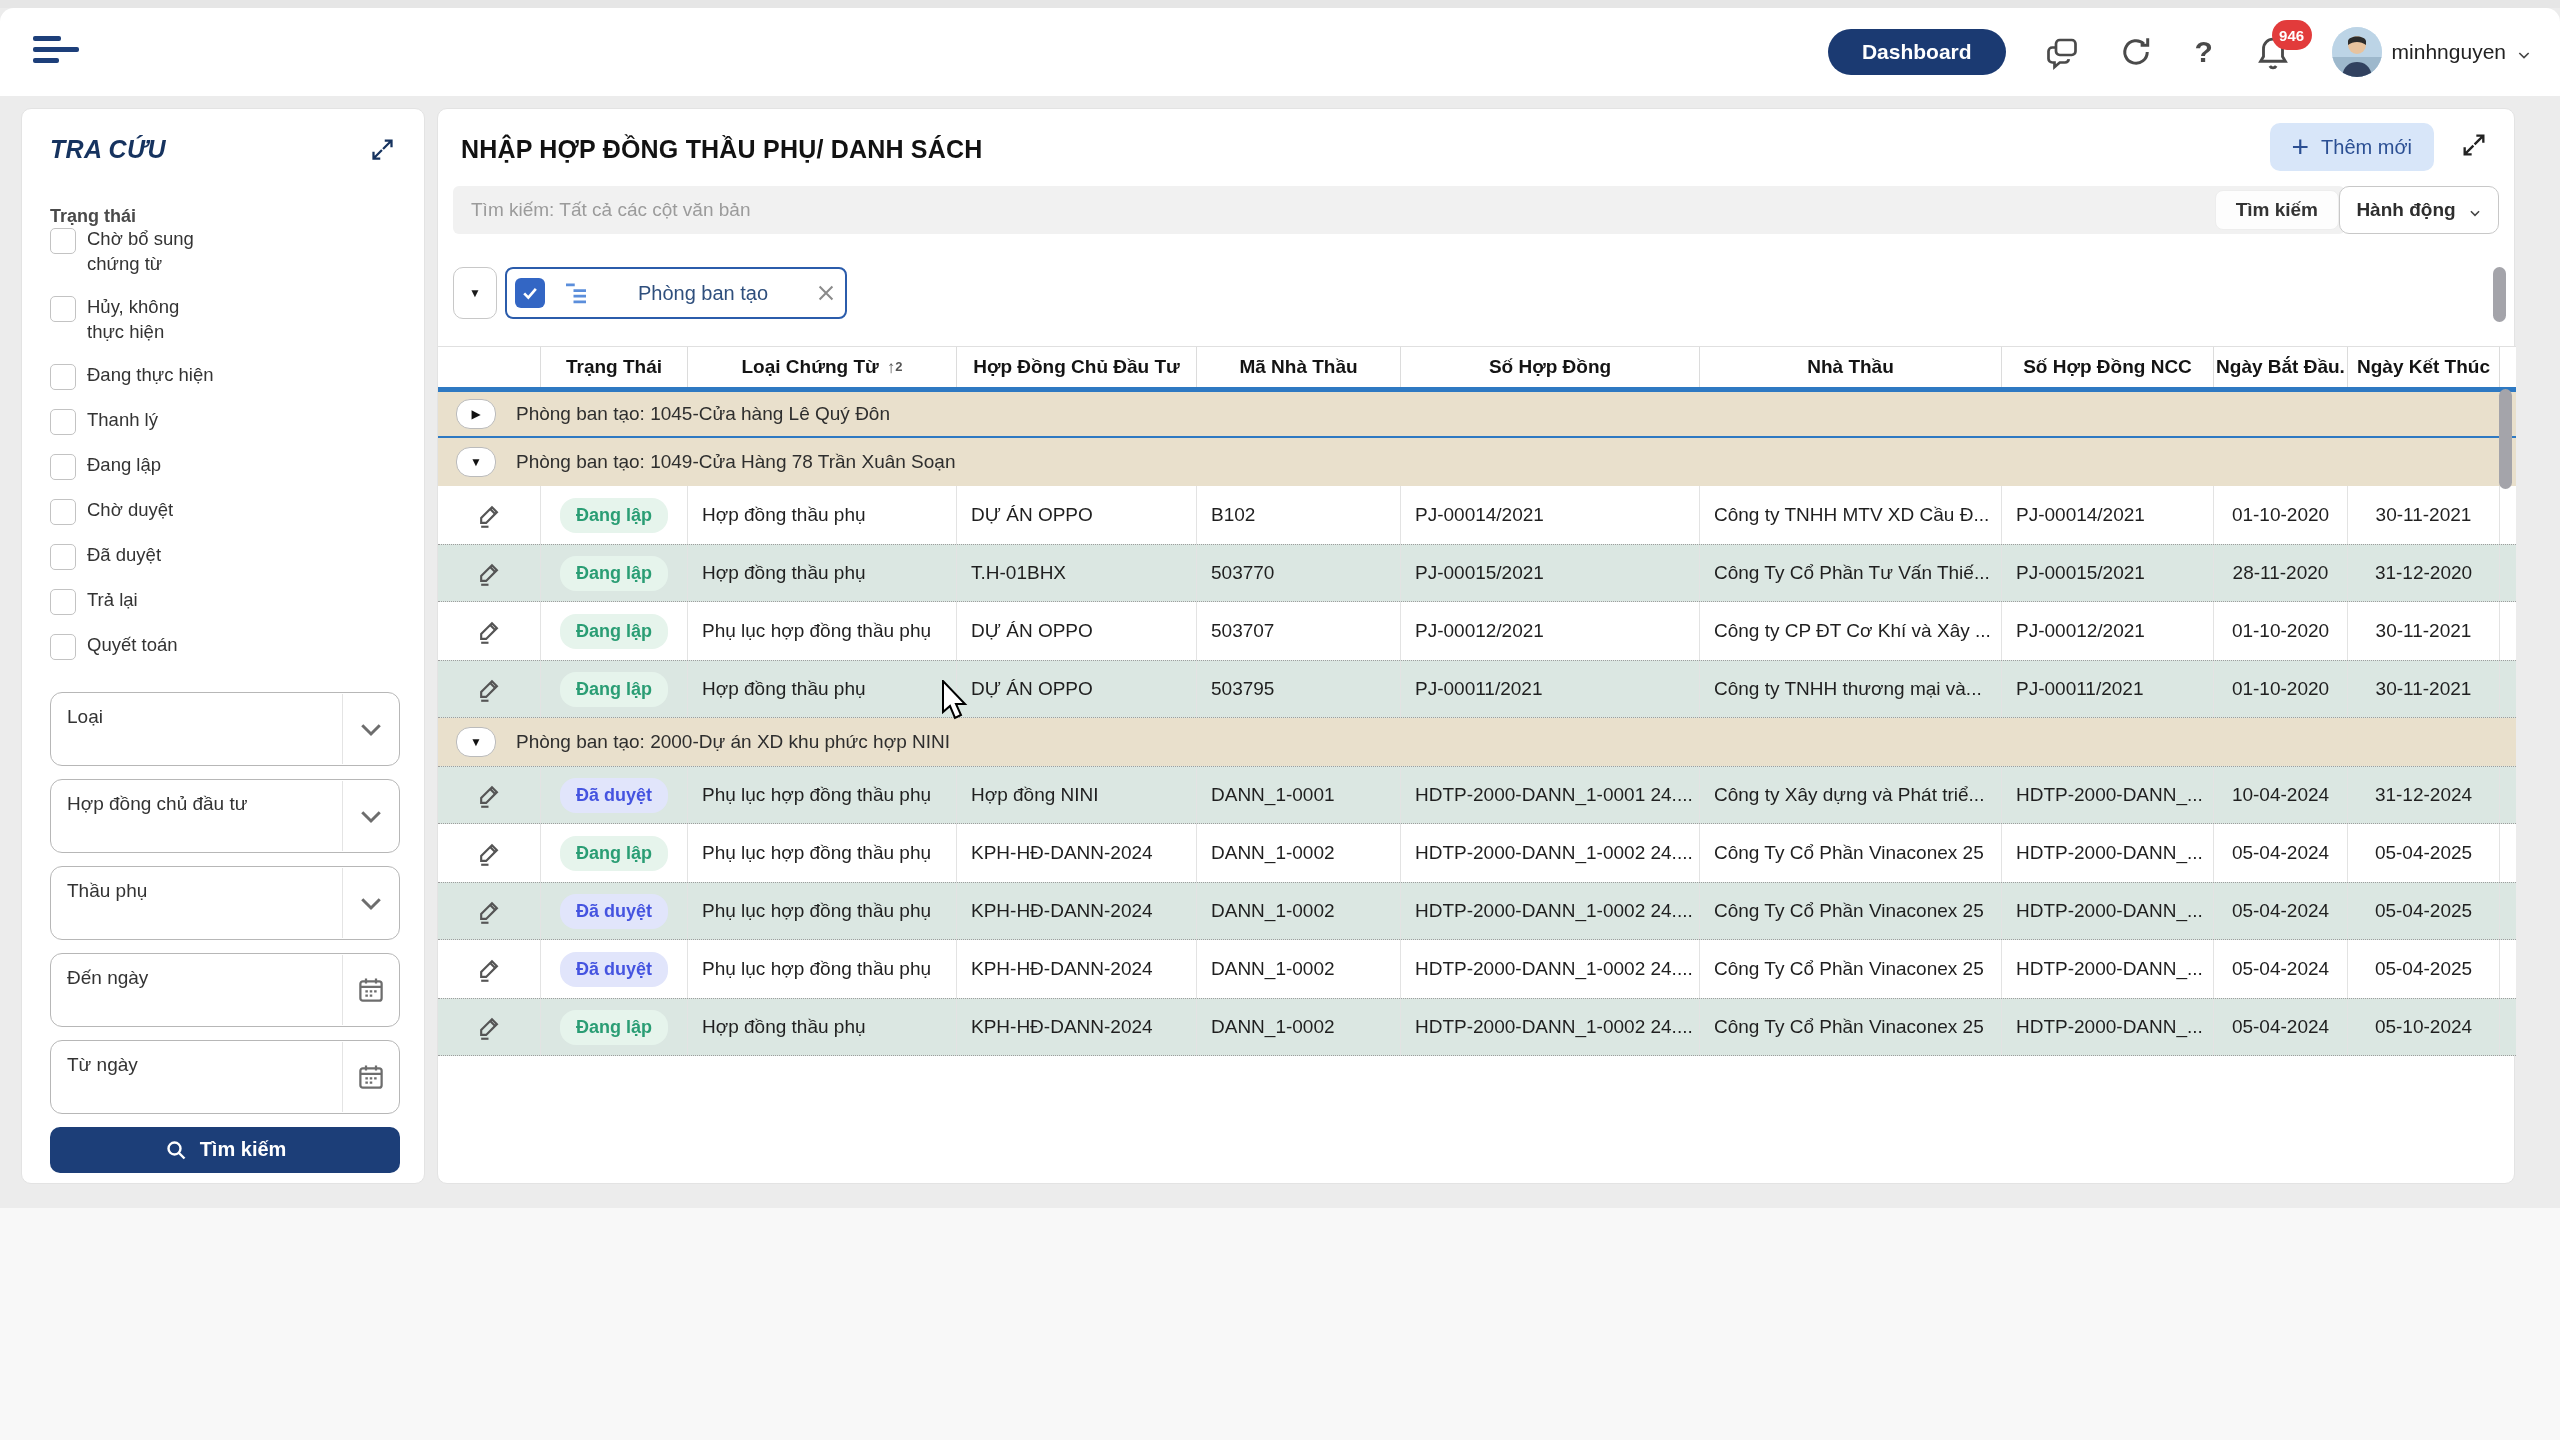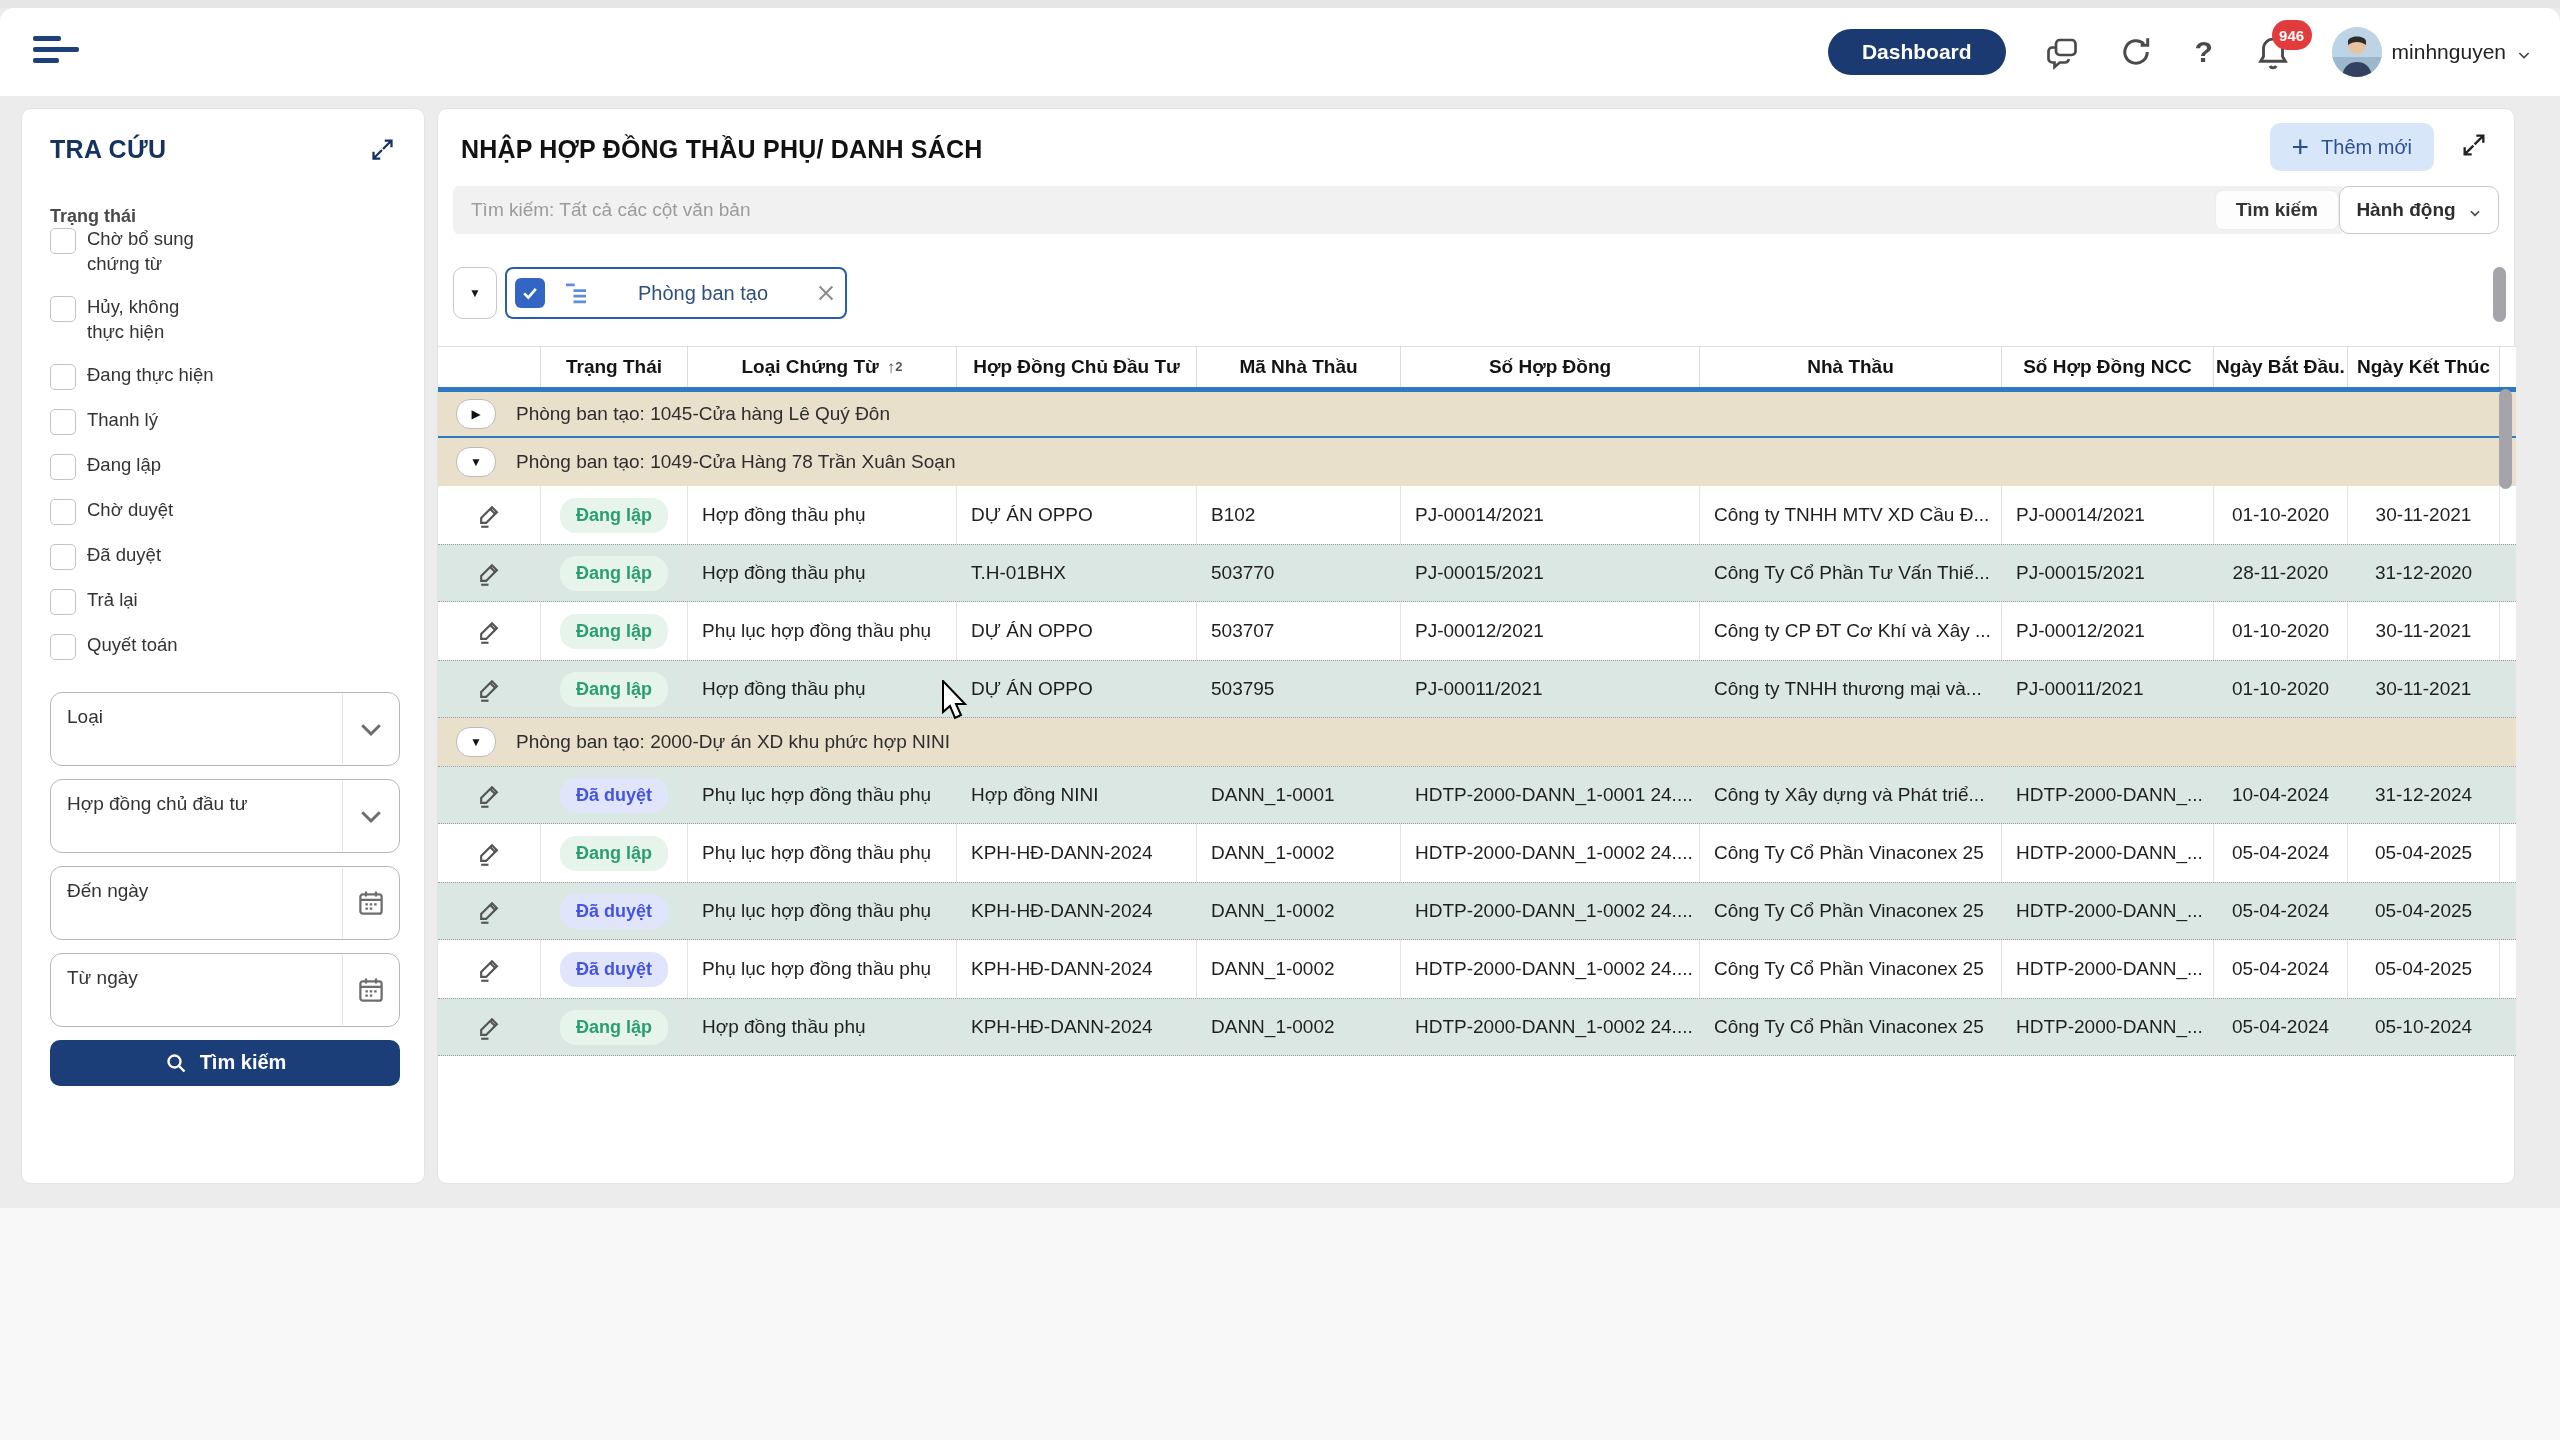--- a/index.html
+++ b/index.html
@@ -32,21 +32,21 @@
   .chev { width:16px; height:16px; color:#444; }
   .chev svg { width:100%; height:100%; }
 
   
   .card { position:absolute; background:#fff; border:1px solid #e3e3e3; border-radius:10px; }
   .sidebar { left:21px; top:108px; width:404px; height:1076px; padding:26px 28px; }
   .maincard { left:437px; top:108px; width:2078px; height:1076px;text-decoration:underline; }
 
   
   .side-head { display:flex; justify-content:space-between; align-items:center; }
-  .side-title { font-size:25px; font-weight:800; color:#16335f; letter-spacing:.3px; }
+  .side-title { font-size:25px; font-weight:800; color:#16335f; letter-spacing:.3px;font-style:italic; }
   .expand-ic { width:27px; height:27px; color:#16335f; cursor:pointer; }
   .expand-ic svg { width:100%; height:100%; }
   .group-label { margin-top:42px; font-size:18px; font-weight:700; color:#4a4a4a; }
   .chk-grid { display:flex; flex-wrap:wrap; }
   .chk-item { display:flex; gap:11px; margin-bottom:18px; cursor:pointer; }
   .chk-item.colA { width:188px; }
   .chk-item.colB { width:160px; }
   .chk-box { flex:0 0 26px; width:26px; height:26px; border:1.5px solid #c3c3c3; border-radius:5px;
     background:#fff; margin-top:1px; }
   .chk-lab { font-size:18.5px; color:#333; line-height:1.35; }
@@ -245,20 +245,27 @@
           </svg></div>
       </div>
       <div class="fld">
         <div class="fld-label">Hợp đồng chủ đầu tư</div>
         <div class="fld-div"></div>
         <div class="fld-ic"><svg viewBox="0 0 24 24" fill="none" stroke="currentColor" stroke-width="2.4">
             <polyline points="5 9 12 16 19 9"></polyline>
           </svg></div>
       </div>
       <div class="fld">
+        <div class="fld-label">Thầu phụ</div>
+        <div class="fld-div"></div>
+        <div class="fld-ic"><svg viewBox="0 0 24 24" fill="none" stroke="currentColor" stroke-width="2.4">
+            <polyline points="5 9 12 16 19 9"></polyline>
+          </svg></div>
+      </div>
+      <div class="fld">
         <div class="fld-label">Đến ngày</div>
         <div class="fld-div"></div>
         <div class="fld-ic"><svg viewBox="0 0 24 24" fill="none" stroke="currentColor" stroke-width="1.8">
             <rect x="3.5" y="5" width="17" height="15.5" rx="2"></rect>
             <path d="M3.5 9.5h17M8 2.8v4M16 2.8v4"></path>
             <path d="M7.5 13h2M11 13h2M14.5 13h2M7.5 16.5h2M11 16.5h2"></path>
           </svg></div>
       </div>
       <div class="fld">
         <div class="fld-label">Từ ngày</div>

